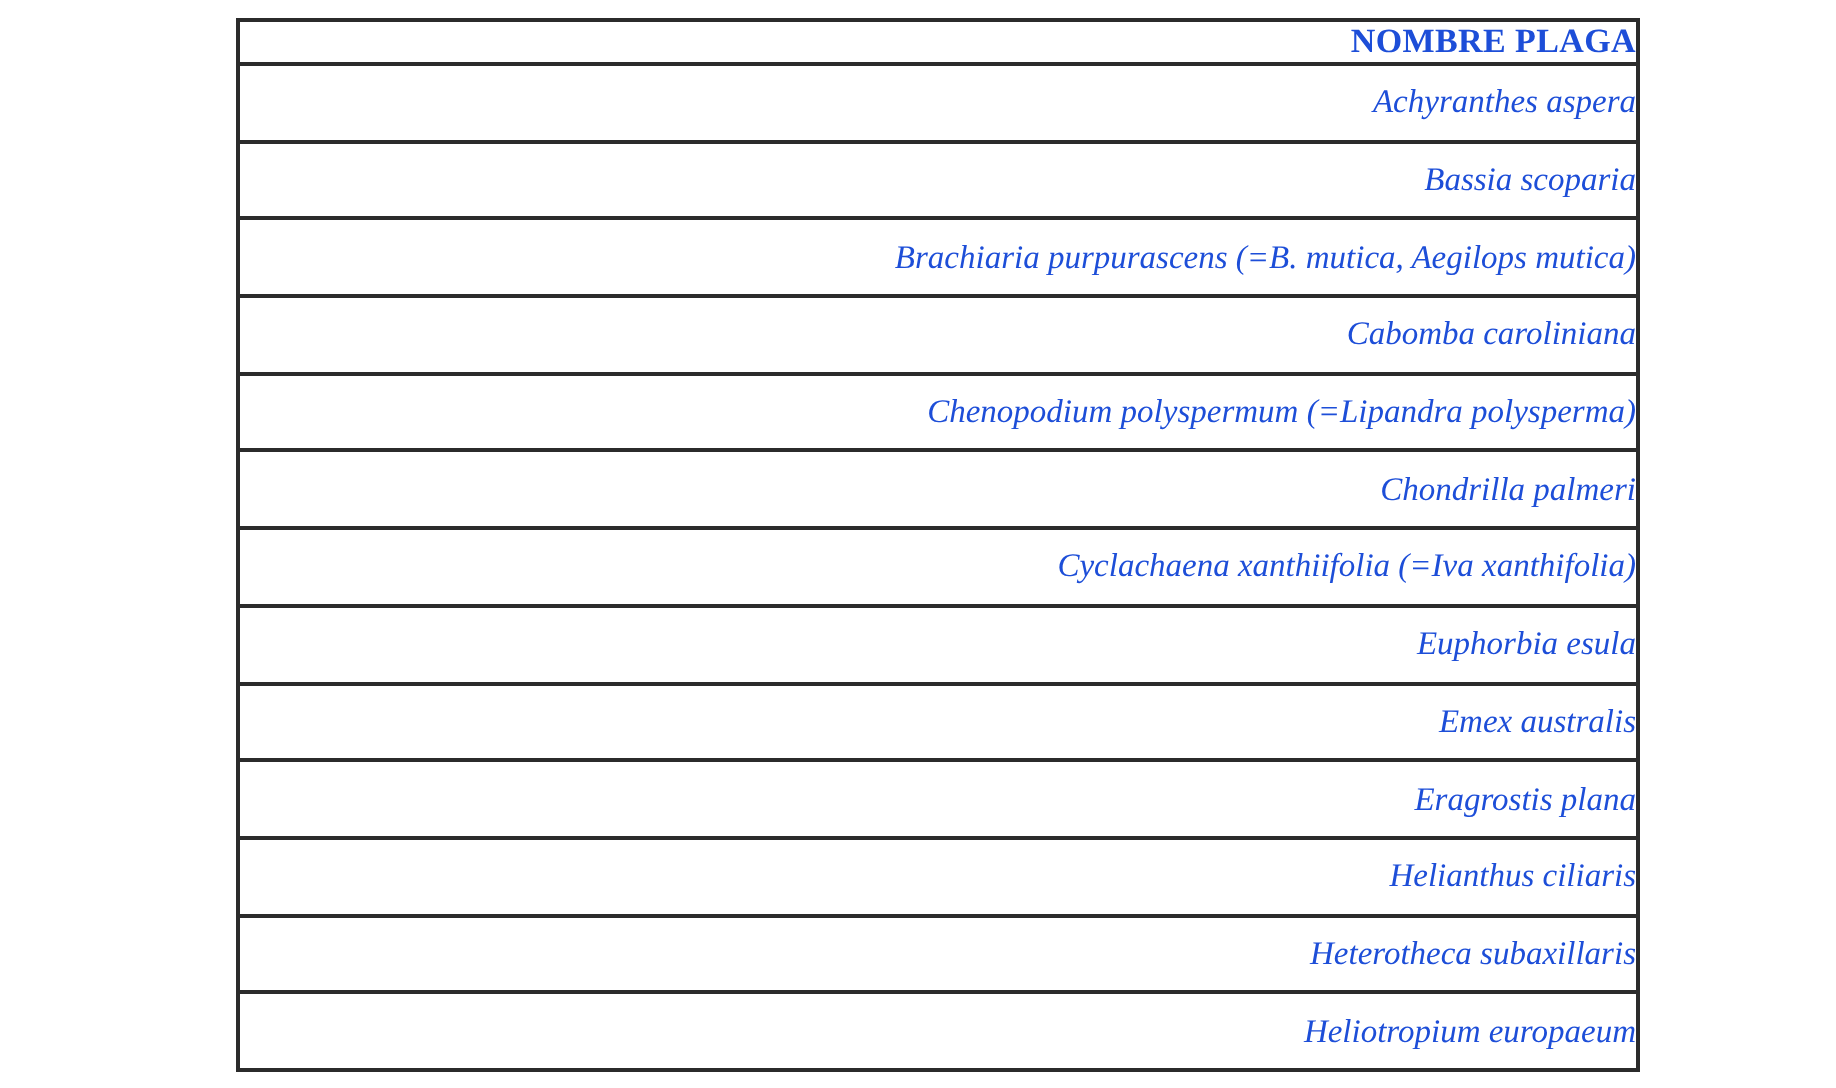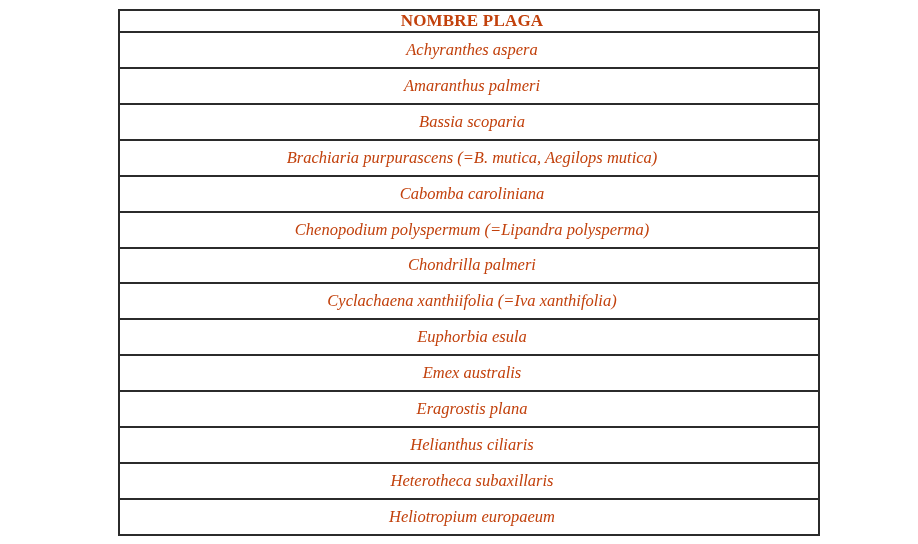--- a/index.html
+++ b/index.html
@@ -19,25 +19,25 @@
     left: 118px; top: 9px;
     width: 702px; height: 527px;
     border-collapse: collapse;
     table-layout: fixed;
     background: #ffffff;
   }
   table.pest-table th,
   table.pest-table td {
     border: 2px solid #2b2b2b;
     padding: 0 0 0 6px;
-    text-align: center;
+    text-align: right;
     vertical-align: middle;
     white-space: nowrap;
     overflow: hidden;
-    color: #c2410c;
+    color: #1d4ed8;
   }
   table.pest-table th {
     font-weight: bold;
     font-style: normal;
     font-size: 17px;
     letter-spacing: 0.2px;
   }
   table.pest-table td {
     font-size: 16.5px;
   }
@@ -50,23 +50,20 @@
 <div class="page">
   <table class="pest-table">
     <thead>
       <tr>
         <th>NOMBRE PLAGA</th>
       </tr>
     </thead>
     <tbody id="pest-rows">
         <tr>
           <td><span class="seg-italic">Achyranthes aspera</span></td>
-        </tr>
-        <tr>
-          <td><span class="seg-italic">Amaranthus palmeri</span></td>
         </tr>
         <tr>
           <td><span class="seg-italic">Bassia scoparia</span></td>
         </tr>
         <tr>
           <td><span class="seg-italic">Brachiaria purpurascens (=B. mutica, Aegilops mutica)</span></td>
         </tr>
         <tr>
           <td><span class="seg-italic">Cabomba caroliniana</span></td>
         </tr>

